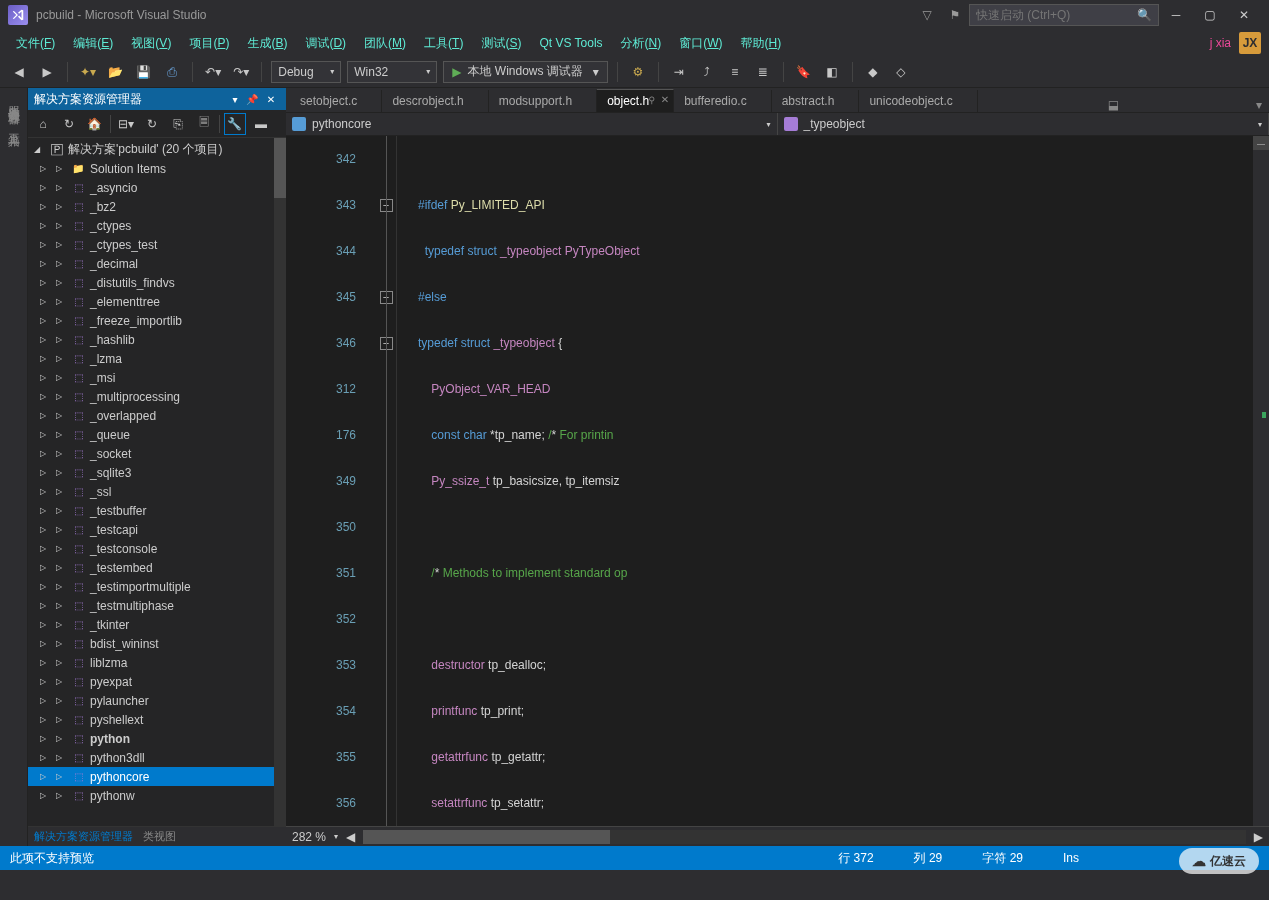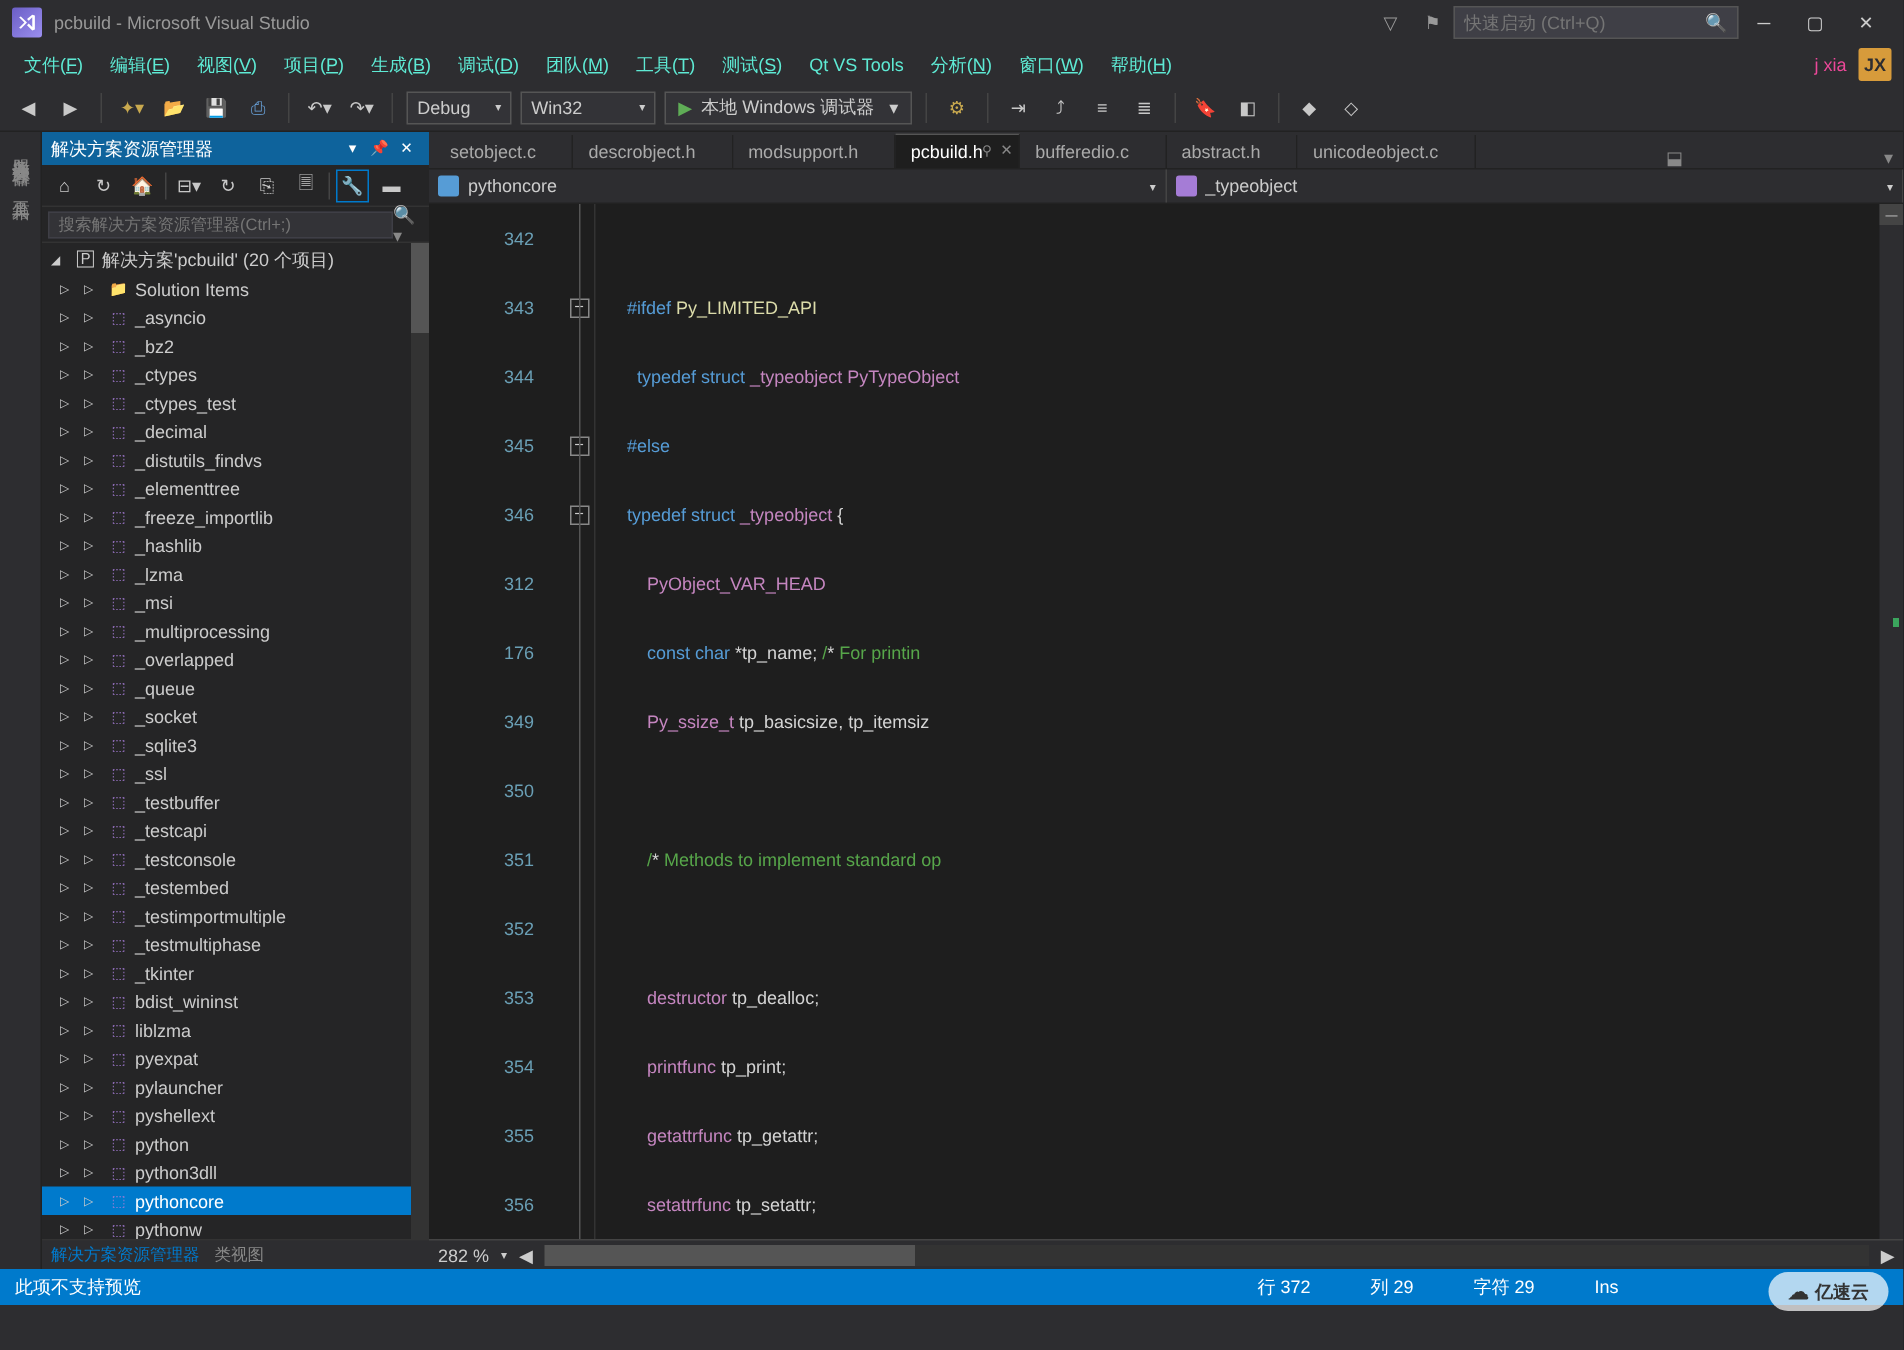--- a/index.html
+++ b/index.html
@@ -37,21 +37,21 @@
 .searchbox{height:24px;background:#252526;border-bottom:1px solid #333;padding:0 4px;display:flex;align-items:center}
 .searchbox input{flex:1;background:#333337;border:1px solid #3f3f46;color:#ccc;padding:2px 6px;outline:none;font-size:11px}
 .searchbox .sicon{width:20px;color:#888;display:flex;align-items:center;justify-content:center;cursor:pointer}
 .tree{flex:1;overflow-y:auto;overflow-x:hidden;padding:2px 0}
 .tree-row{height:19px;display:flex;align-items:center;padding-left:6px;cursor:pointer;gap:4px;white-space:nowrap}
 .tree-row.selected{background:#007acc;color:#fff}
 .tree-row .arrow{width:12px;font-size:8px;color:#ccc}
 .tree-row .icon{width:14px;height:14px;display:flex;align-items:center;justify-content:center;font-size:10px}
 .tree-row .label{font-size:12px;color:#ccc}
 .tree-row.selected .label{color:#fff}
-.tree-row.bold .label{font-weight:normal}
+.tree-row.bold .label{font-weight:bold}
 .tree-scrollbar{position:absolute;right:0;top:0;width:12px;height:100%;background:#333}
 .tree-thumb{background:#555;width:100%;height:60px;position:absolute;top:0}
 .bottom-tabs{height:20px;background:#2d2d30;display:flex;align-items:center;padding:0 6px;gap:10px;border-top:1px solid #333}
 .btab{color:#007acc;cursor:pointer;font-size:11px}
 .btab.inactive{color:#888}
 .editor-area{flex:1;display:flex;flex-direction:column;background:#1e1e1e;overflow:hidden}
 .doc-tabs{height:24px;background:#2d2d30;display:flex;align-items:end;padding-left:4px;gap:0}
 .doc-tab{padding:4px 24px 4px 10px;background:#2d2d30;color:#aaa;cursor:pointer;font-size:12px;border-right:1px solid #222;position:relative}
 .doc-tab.active{background:#1e1e1e;color:#fff;border-top:1px solid #555}
 .doc-tab.active .tab-close{color:#888}
@@ -184,24 +184,20 @@
       <div class="pt-btn">🏠</div>
       <div style="width:1px;height:18px;background:#444"></div>
       <div class="pt-btn">⊟▾</div>
       <div class="pt-btn">↻</div>
       <div class="pt-btn">⎘</div>
       <div class="pt-btn">🗏</div>
       <div style="width:1px;height:18px;background:#444"></div>
       <div class="pt-btn" style="border:1px solid #007acc">🔧</div>
       <div class="pt-btn">▬</div>
     </div>
-    <div class="searchbox">
-      <input placeholder="搜索解决方案资源管理器(Ctrl+;)" style="">
-      <div class="sicon">🔍▾</div>
-    </div>
     <div style="flex:1;position:relative;overflow:hidden">
       <div class="tree" id="tree">
           <div class="tree-row">
             <span class="arrow">◢</span>
             <span class="icon">🄿</span>
             <span class="label">解决方案'pcbuild' (20 个项目)</span>
           </div>
           <div class="tree-row" style="padding-left: 12px;">
             <span class="arrow">▷</span>
             <span class="arrow">▷</span>
@@ -417,21 +413,21 @@
     </div>
   </div>
 
   <div class="editor-area">
     <div class="doc-tabs" id="doc-tabs">
       <div class="dt-icon" style="order:99">⬓</div>
       <div class="dt-icon" style="order:99">▾</div>
     <div class="doc-tab" style="order: 0;"><span>setobject.c</span></div>
         <div class="doc-tab" style="order: 1;"><span>descrobject.h</span></div>
         <div class="doc-tab" style="order: 2;"><span>modsupport.h</span></div>
-        <div class="doc-tab active" style="order: 3;"><span>pcbuild.h</span><span class="tab-pin">⚲</span><span class="tab-close">✕</span></div>
+        <div class="doc-tab active" style="order: 3;"><span>object.h</span><span class="tab-pin">⚲</span><span class="tab-close">✕</span></div>
         <div class="doc-tab" style="order: 4;"><span>bufferedio.c</span></div>
         <div class="doc-tab" style="order: 5;"><span>abstract.h</span></div>
         <div class="doc-tab" style="order: 6;"><span>unicodeobject.c</span></div>
       </div>
     <div class="nav-bar">
       <div class="nav-combo">
           <div class="nicon"></div>
           <span>pythoncore</span>
           <span style="margin-left:auto;font-size:8px">▾</span>
         </div>

